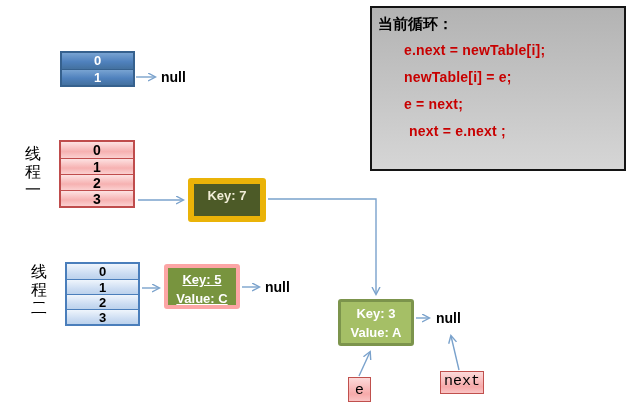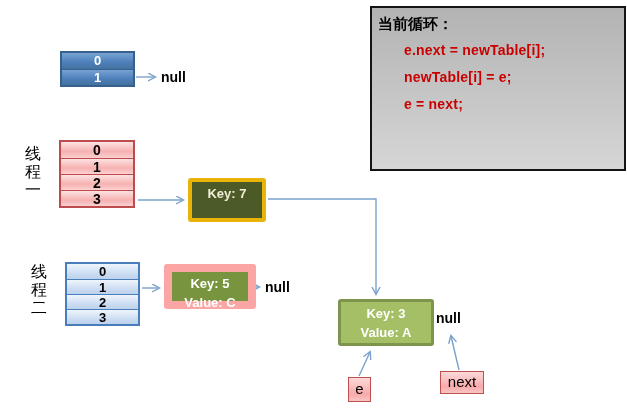--- a/index.html
+++ b/index.html
@@ -52,37 +52,37 @@
     height:15px;line-height:15px;font-size:13px;
     background:linear-gradient(180deg,#eff5fc 0%,#cbdcf2 65%,#bcd2ec 100%);
   }
   .htable.blue-light .t-row + .t-row{border-top:1.5px solid #4a7ebb;}
 
   
   .node{
     position:absolute;box-sizing:border-box;border-radius:3px;text-align:center;
     font-weight:bold;font-size:13px;line-height:19px;padding-top:2px;
   }
-  .node.key7{left:188px;top:178px;width:78px;height:44px;background:#4c5a27;border:4px solid #eab308;color:#f0edd6;}
-  .node.key5{left:164px;top:264px;width:92px;height:45px;background:#78943e;border:8px solid #fca5a5;color:#ffffff;}
-  .node.key3{left:338px;top:299px;width:96px;height:47px;background:#a5bf66;border:3px solid #7c944c;color:#ffffff;}
+  .node.key7{left:188px;top:178px;width:78px;height:44px;background:#4c5a27;border:6px solid #eab308;color:#f0edd6;}
+  .node.key5{left:164px;top:264px;width:76px;height:45px;background:#78943e;border:4px solid #fca5a5;color:#ffffff;text-decoration:underline;}
+  .node.key3{left:338px;top:299px;width:76px;height:47px;background:#a5bf66;border:3px solid #7c944c;color:#ffffff;}
 
   
   .null-label{position:absolute;font-size:14px;line-height:16px;font-weight:bold;color:#000;}
   .null1{left:161px;top:69px;}
   .null2{left:265px;top:279px;}
   .null3{left:436px;top:310px;}
 
   
   .ptr{
     position:absolute;box-sizing:border-box;border:1.5px solid #c0504d;text-align:center;color:#000;
     background:linear-gradient(180deg,#fcdada 0%,#f7aaaa 70%,#fac4c4 100%);font-size:15px;
   }
   .ptr.e{left:348px;top:377px;width:23px;height:25px;line-height:22px;}
-  .ptr.next{left:440px;top:371px;width:44px;height:23px;line-height:20px;}
+  .ptr.next{left:440px;top:371px;width:44px;height:23px;line-height:20px;font-family:Liberation Mono, monospace;}
 </style>
 </head>
 <body>
 
 <div class="canvas">
 
   <svg class="connectors" width="627" height="411" viewBox="0 0 627 411">
     <defs>
       <marker id="arrow" markerWidth="12" markerHeight="12" refX="7.5" refY="4.5" orient="auto" markerUnits="userSpaceOnUse">
         <path d="M0.5,0.5 L8,4.5 L0.5,8.5" fill="none" stroke="#7aa2cc" stroke-width="1.4"></path>
@@ -96,20 +96,21 @@
     <path d="M416,318 L429,318" fill="none" stroke="#7aa2cc" stroke-width="1.4" marker-end="url(#arrow)"></path>
     <path d="M359,376 L370,352" fill="none" stroke="#7aa2cc" stroke-width="1.4" marker-end="url(#arrow)"></path>
     <path d="M459,370 L451,336" fill="none" stroke="#7aa2cc" stroke-width="1.4" marker-end="url(#arrow)"></path>
   </svg>
 
   <div class="code-box">
     <div class="code-line black">当前循环：</div>
     <div class="code-line red">e.next = newTable[i];</div>
     <div class="code-line red">newTable[i] = e;</div>
     <div class="code-line red">e = next;</div>
+    <div class="code-line red last">next = e.next ;</div>
   </div>
 
   <div class="htable blue-dark">
     <div class="t-row">0</div>
     <div class="t-row">1</div>
   </div>
   <div class="null-label null1">null</div>
 
   <div class="vlabel t1">线程一</div>
   <div class="htable pink">

